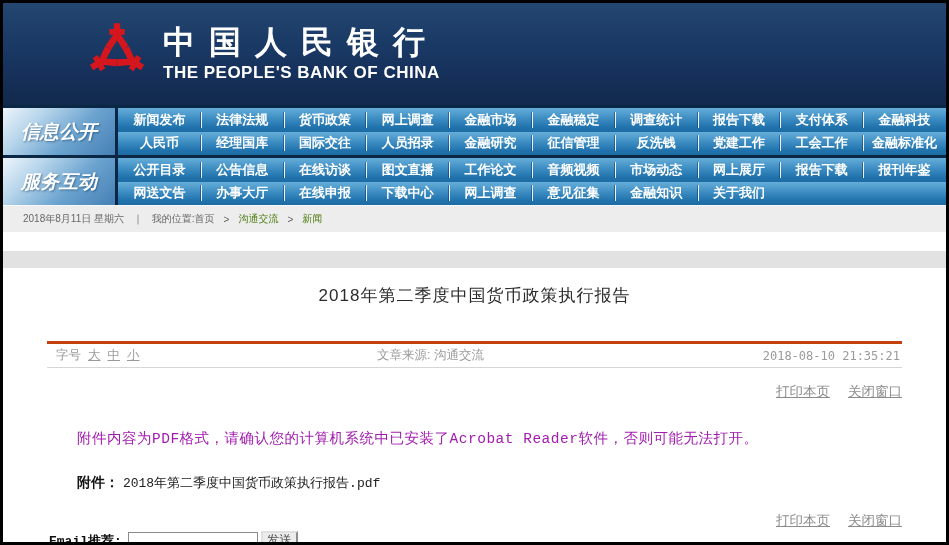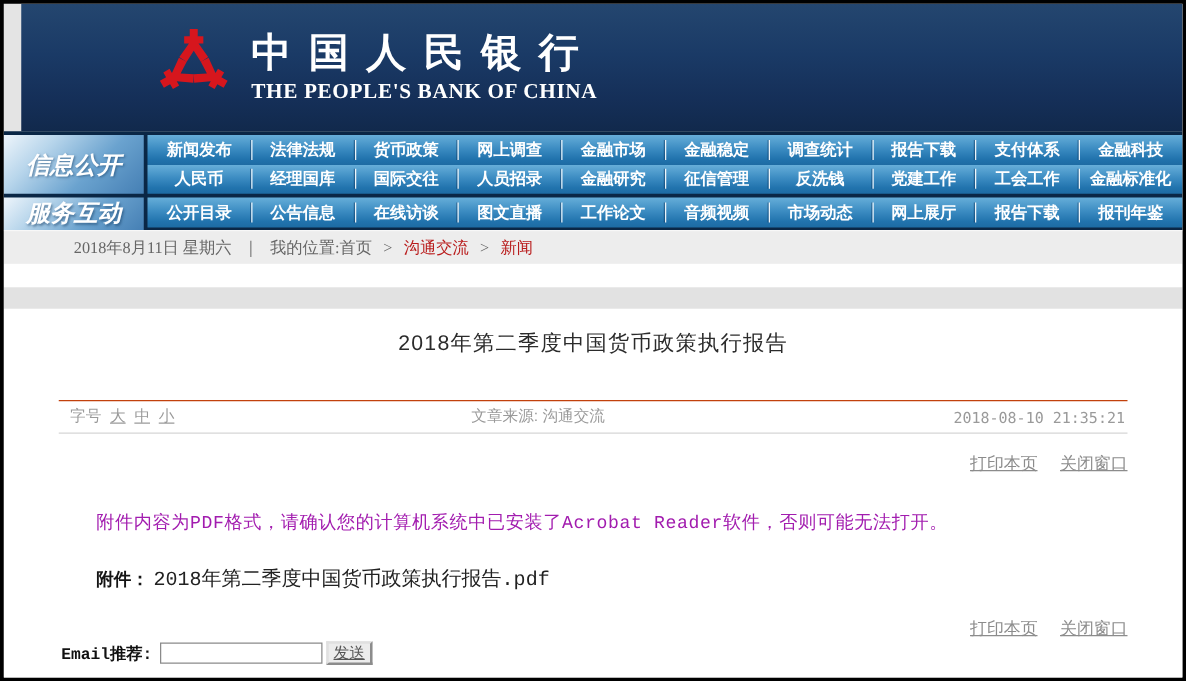--- a/index.html
+++ b/index.html
@@ -6,31 +6,31 @@
   html,body { background:#000; }
   body { font-family:"Liberation Sans", sans-serif; }
   .page {
     position:relative; width:949px; height:545px; background:#e4e4e4;
     border:3px solid #000; overflow:hidden; margin:0 auto;
   }
   
   .site-header {
     height:102px;
     background:linear-gradient(180deg,#24466f 0%,#1a3a66 40%,#152f58 75%,#11294c 100%);
-    display:flex; align-items:center; padding-left:106px;margin-left:14px;
+    display:flex; align-items:center; padding-left:82px;
   }
   .logo-emblem { width:64px; height:70px; margin-right:14px; }
   .logo-text-block { display:flex; flex-direction:column; }
   .logo-cn {
     color:#fff; font-size:32px; font-weight:bold; letter-spacing:14px;
     font-family:"DejaVu Serif", serif; white-space:nowrap; line-height:1.1;
   }
   .logo-en {
     color:#fff; font-size:17px; font-weight:bold; letter-spacing:0.5px;
-    white-space:nowrap; margin-top:2px;font-family:Liberation Serif, serif;
+    white-space:nowrap; margin-top:2px;
   }
   
   .main-nav { background:#0a2746; padding-top:3px; }
   .nav-section { display:flex; margin-bottom:3px; }
   .nav-section:last-child { margin-bottom:0; }
   .section-label {
     width:112px; flex:0 0 112px; margin-right:3px;
     display:flex; align-items:center; justify-content:center;
     background:linear-gradient(135deg,#eef5fb 0%,#b7d5eb 28%,#6ba3cf 62%,#457fb4 100%);
     color:#fff; font-size:19px; font-weight:bold; font-style:italic;
@@ -48,57 +48,57 @@
     cursor:pointer; white-space:nowrap;
   }
   .nav-cell.filler { cursor:default; }
   .nav-cell:not(.first):not(.filler)::before {
     content:""; position:absolute; left:0; top:15%; height:70%; width:1px;
     background:rgba(255,255,255,.9); box-shadow:-1px 0 0 rgba(8,45,85,.45);
   }
   
   .breadcrumb-bar {
     height:27px; background:#ededed; border-top:1px solid #f8f8f8;
-    display:flex; align-items:center; padding-left:56px;
-    color:#666; font-size:13px; gap:9px;font-family:Liberation Serif, serif;
-  }
-  .breadcrumb-bar a { color:#b91c1c; text-decoration:none; cursor:pointer; }
+    display:flex; align-items:center; padding-left:20px;
+    color:#666; font-size:10px; gap:9px;
+  }
+  .breadcrumb-bar a { color:#4d7c0f; text-decoration:none; cursor:pointer; }
   .white-strip { height:19px; background:#ffffff; }
   .gray-strip { height:17px; background:#e2e2e2; }
   
   .content-panel {
     background:#fff; height:100%; padding:8px 44px 0 44px;
     color:#1a1a1a;
   }
   .article-title {
     text-align:center; font-size:17px; font-weight:normal; color:#2b2b2b;
     margin-top:8px; margin-bottom:34px; letter-spacing:1px;
   }
   .meta-bar {
     display:flex; align-items:center; height:27px;
-    border-top:1px solid #c2410c; border-bottom:1px solid #d6d6d6;
+    border-top:3px solid #c2410c; border-bottom:1px solid #d6d6d6;
     color:#9a9a9a; font-size:12.5px;
   }
   .meta-left { display:flex; gap:7px; padding-left:9px; width:330px; }
   .meta-left a { color:#9a9a9a; text-decoration:underline; cursor:pointer; }
   .meta-center { flex:1; text-align:left; }
   .meta-right { text-align:center; padding-right:2px; font-family:"DejaVu Sans Mono", monospace; font-size:12px; }
   .links-row {
     display:flex; justify-content:flex-end; gap:18px; margin-top:15px;
     font-size:13.5px;
   }
   .links-row a { color:#8c8c8c; text-decoration:underline; cursor:pointer; }
   .body-text {
     margin-top:28px; margin-left:30px; font-size:14.5px; color:#a21caf;
     font-family:"Liberation Mono", monospace; letter-spacing:0.5px;
   }
   .attachment-line { margin-top:26px; margin-left:30px; font-size:14px; }
   .attachment-label { font-weight:bold; color:#141414; }
   .attachment-link {
-    font-size:16px; color:#222; text-decoration:none;
+    font-size:13px; color:#222; text-decoration:none;
     font-family:"Liberation Mono", monospace; cursor:pointer;text-align:right;
   }
   .links-row.second { margin-top:20px; }
   .email-row { display:flex; align-items:center; margin-top:1px; padding-left:2px; }
   .email-label { font-weight:bold; font-size:13px; font-family:"Liberation Mono", monospace; color:#111; }
   .email-input {
     width:130px; height:17px; margin-left:6px; border:1px solid #8a8a8a;
     background:#fff; font-size:12px; padding:0 2px;
   }
   .send-button {
@@ -167,20 +167,32 @@
             <a class="nav-cell">公告信息</a>
             <a class="nav-cell">在线访谈</a>
             <a class="nav-cell">图文直播</a>
             <a class="nav-cell">工作论文</a>
             <a class="nav-cell">音频视频</a>
             <a class="nav-cell">市场动态</a>
             <a class="nav-cell">网上展厅</a>
             <a class="nav-cell">报告下载</a>
             <a class="nav-cell">报刊年鉴</a>
           </div>
+          <div class="nav-row">
+            <a class="nav-cell first">网送文告</a>
+            <a class="nav-cell">办事大厅</a>
+            <a class="nav-cell">在线申报</a>
+            <a class="nav-cell">下载中心</a>
+            <a class="nav-cell">网上调查</a>
+            <a class="nav-cell">意见征集</a>
+            <a class="nav-cell">金融知识</a>
+            <a class="nav-cell">关于我们</a>
+            <span class="nav-cell filler"></span>
+            <span class="nav-cell filler"></span>
+          </div>
         </div>
       </div>
     </div>
 
   <div class="breadcrumb-bar">
     <span>2018年8月11日 星期六</span>
     <span>｜</span>
     <span>我的位置:首页</span>
     <span>&gt;</span>
     <a>沟通交流</a>

